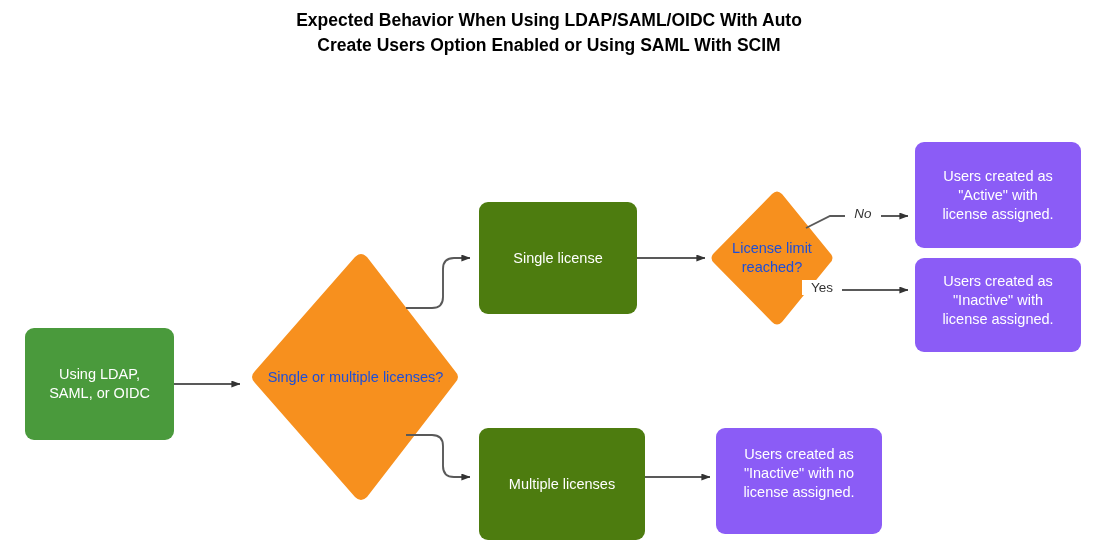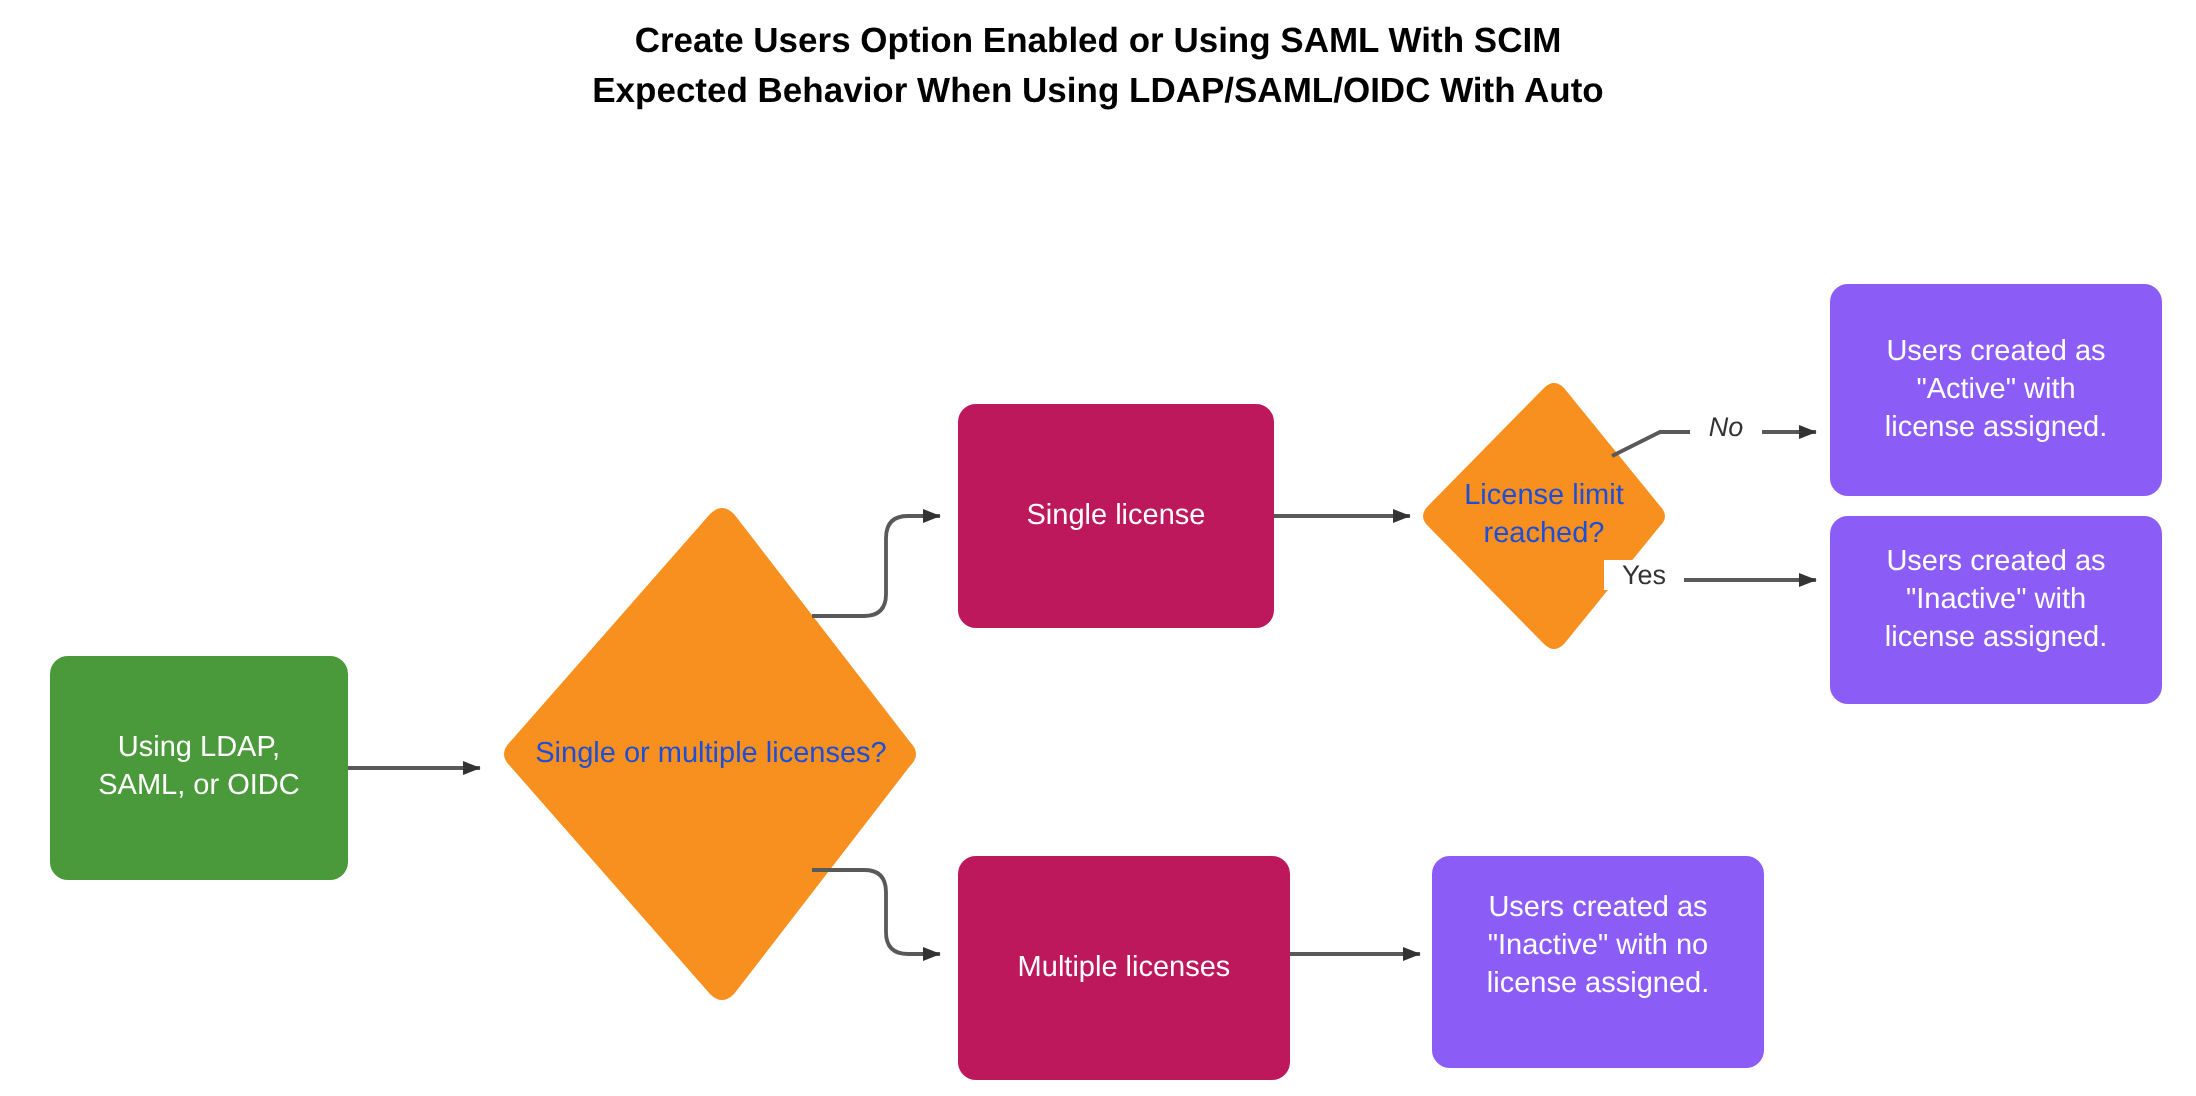--- a/index.html
+++ b/index.html
@@ -33,21 +33,21 @@
     justify-content:center;
     text-align:center;
     color:#ffffff;
     font-size:14.5px;
     line-height:19px;
     border-radius:9px;
   }
   .node .label{display:block;white-space:pre-line;}
 
   .node-green{background:#4A9A3C;}
-  .node-blue{background:#be185d;}
+  .node-blue{background:#4d7c0f;}
   .node-red{background:#8b5cf6;}
 
   
   .diamond-label{
     position:absolute;
     display:flex;
     align-items:center;
     justify-content:center;
     text-align:center;
     color:#1d4ed8;
@@ -65,22 +65,22 @@
     line-height:15px;
     text-align:center;
     padding:0 2px;
   }
   svg{overflow:visible;}
 </style>
 </head>
 <body>
 
 <div class="diagram-title">
+  <span class="t-line">Expected Behavior When Using LDAP/SAML/OIDC With Auto</span>
   <span class="t-line">Create Users Option Enabled or Using SAML With SCIM</span>
-  <span class="t-line">Expected Behavior When Using LDAP/SAML/OIDC With Auto</span>
 </div>
 
 <svg id="canvas" width="1098" height="548" viewBox="0 0 1098 548" xmlns="http://www.w3.org/2000/svg">
   <defs>
     <marker id="arrowhead" markerWidth="9" markerHeight="7" refX="8.6" refY="3.5" orient="auto" markerUnits="userSpaceOnUse">
       <path d="M0,0 L9,3.5 L0,7 z" fill="#333333"></path>
     </marker>
   </defs>
 
   <g>

